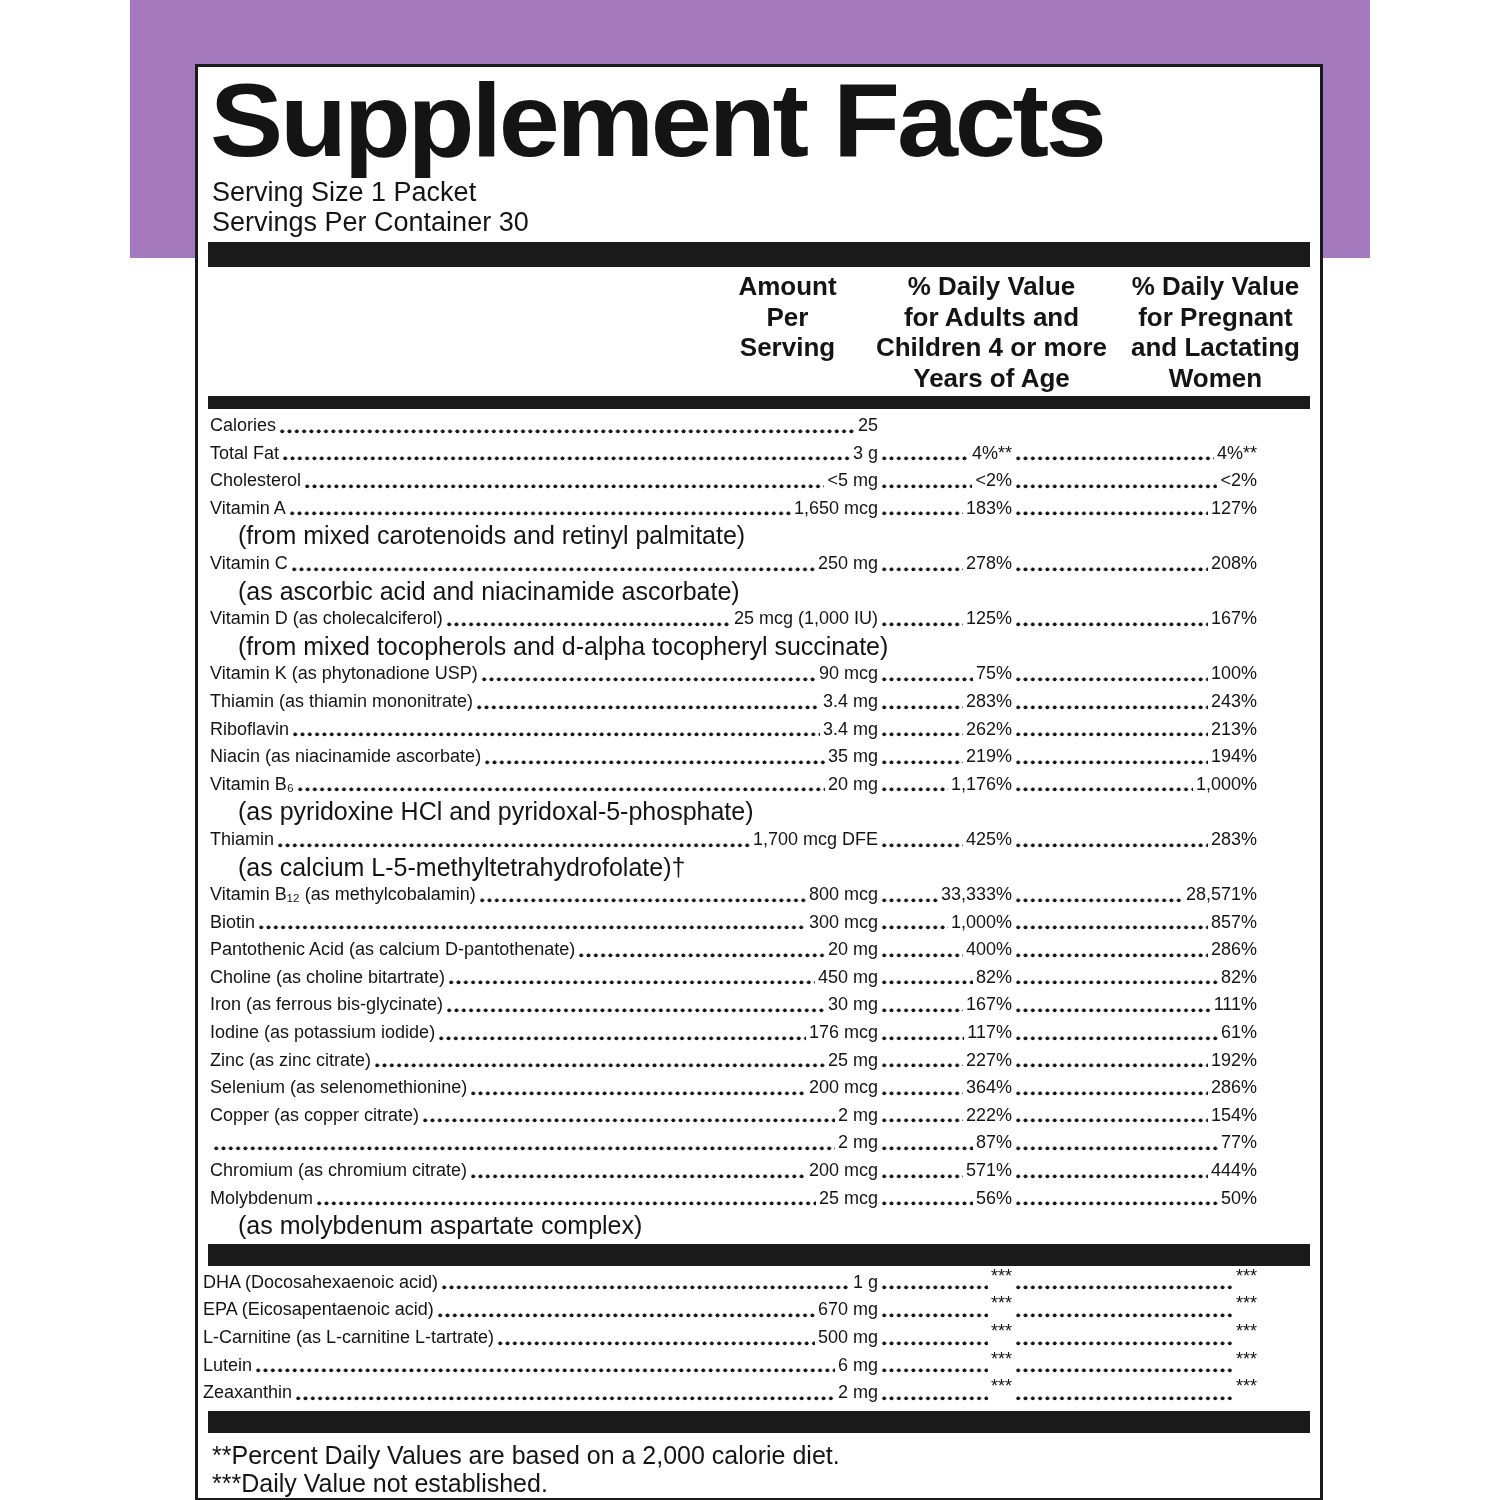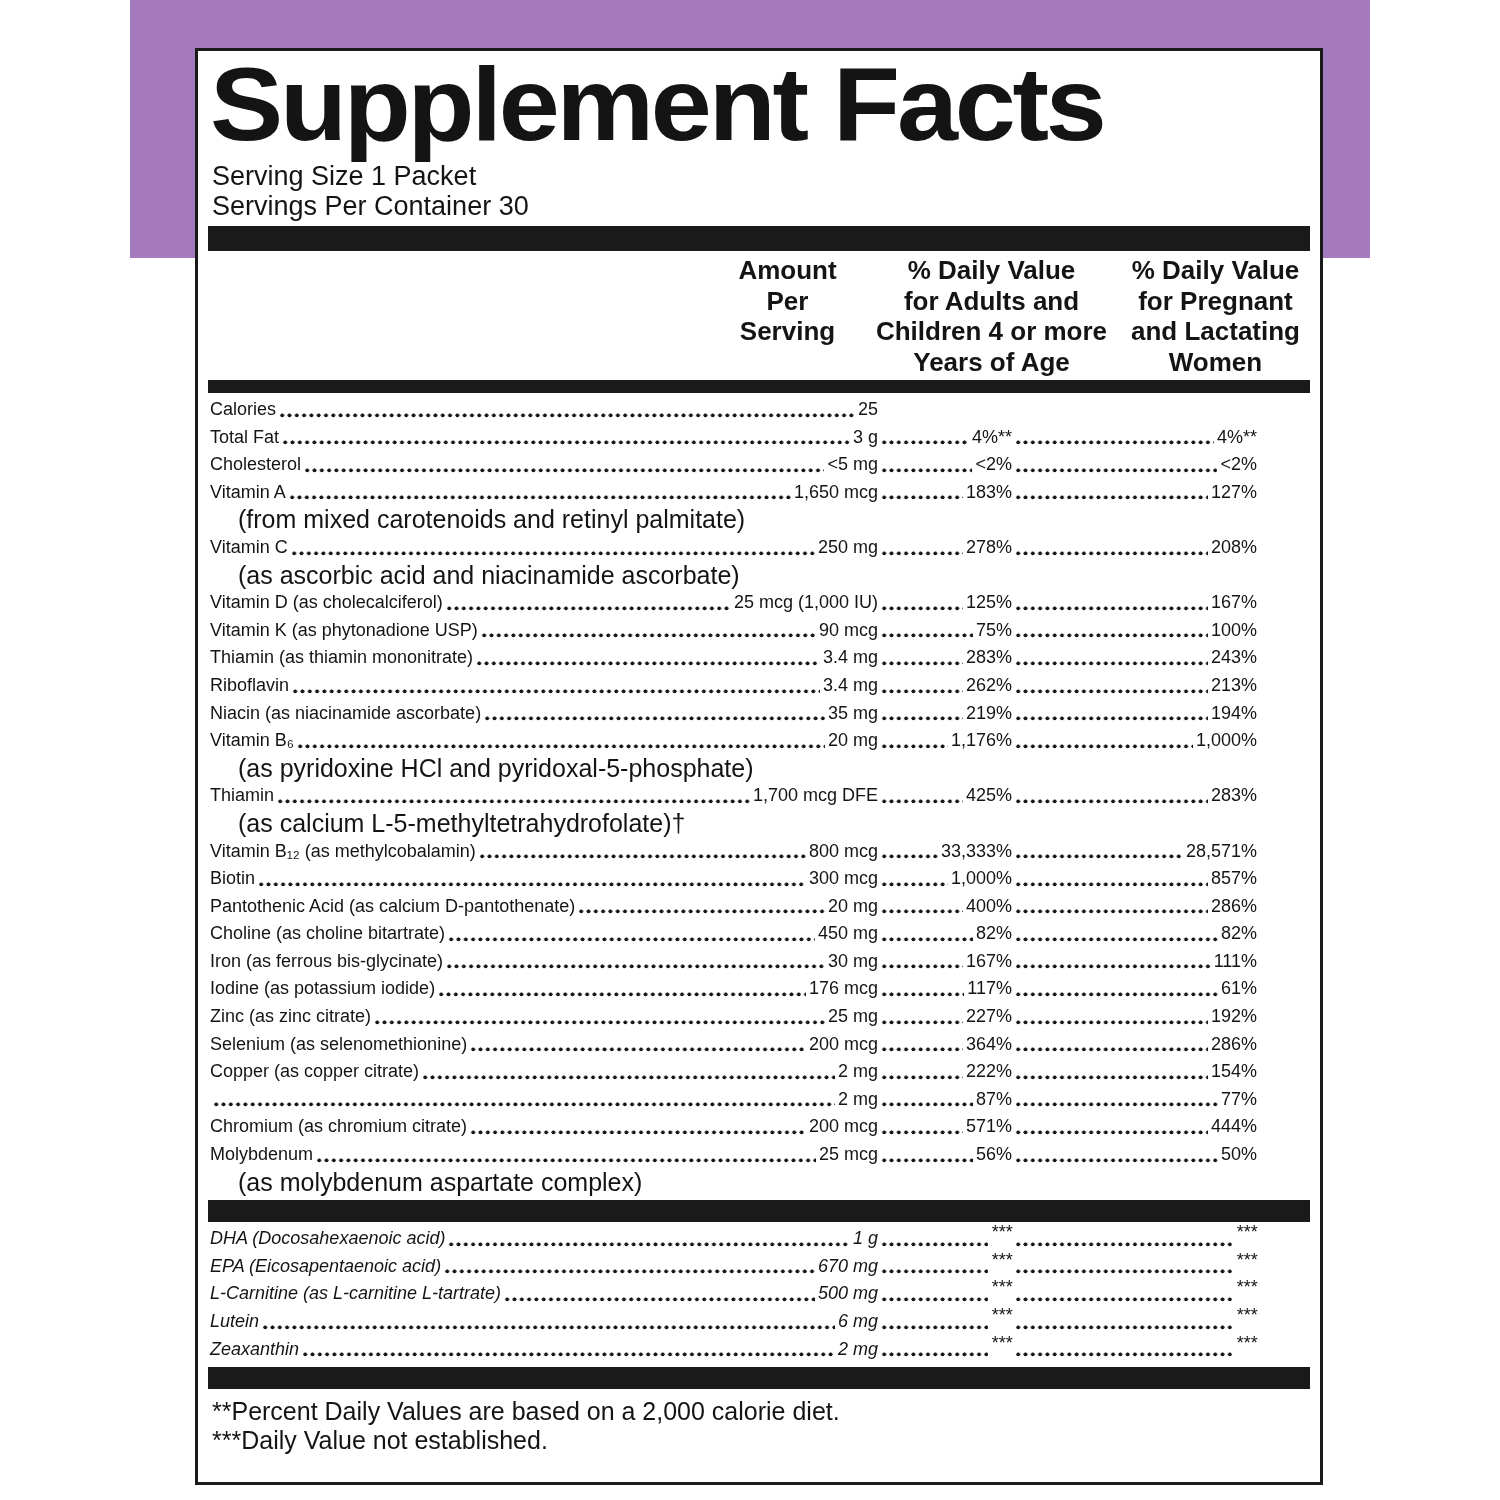--- a/index.html
+++ b/index.html
@@ -5,21 +5,21 @@
   html,body{margin:0;padding:0;}
   body{
     width:1500px;height:1500px;position:relative;background:#ffffff;
     font-family:"Liberation Sans","DejaVu Sans",sans-serif;color:#141414;
     overflow:hidden;
   }
   .purple-band{
     position:absolute;left:130px;top:0;width:1240px;height:258px;
   }
   .label-box{
-    position:absolute;left:195px;top:48px;width:1128px;height:1437px;
+    position:absolute;left:195px;top:64px;width:1128px;height:1437px;
     background:#ffffff;border:3px solid #1a1a1a;box-sizing:border-box;overflow:hidden;
   }
   .title{
     margin:6px 0 0 12px;font-size:103px;font-weight:bold;letter-spacing:-3px;
     line-height:96px;white-space:nowrap;transform:scaleX(1.065);transform-origin:left center;
   }
   .serving{margin-left:14px;font-size:27px;line-height:30px;white-space:nowrap;}
   .serving.first{margin-top:8px;}
   .bar{background:#1a1a1a;margin:0 10px;}
   .bar-thick{height:25px;margin-top:5px;}
@@ -28,21 +28,21 @@
   .heads{display:flex;padding:0 12px;margin-top:4px;}
   .heads .spacer{flex:1;}
   .head{
     font-weight:bold;font-size:26px;line-height:30.5px;text-align:center;
     white-space:pre-line;
   }
   .amount-head{width:145px;}
   .dv1-head{width:263px;}
   .dv2-head{width:185px;}
   .rows{padding:3px 63px 0 12px;}
-  .rows2{padding:3px 63px 0 12px;font-style:italic;}
+  .rows2{padding:3px 63px 0 5px;}
   .row{display:flex;height:27.6px;font-size:18px;line-height:27.6px;white-space:nowrap;}
   .rows2 .row{height:27.6px;}
   .nm,.amt,.val{flex:none;}
   .dots{
     flex:1;min-width:8px;margin:0 3px;
     background-image:radial-gradient(circle at 3.2px 3.4px,#161616 1.7px,rgba(0,0,0,0) 2.2px);
     background-size:7.3px 7px;background-repeat:repeat-x;
     background-position:left bottom 5px;
   }
   .col{display:flex;flex:none;}
@@ -150,20 +150,21 @@
         <span class="amt">25 mcg (1,000 IU)</span>
         <span class="col dv1">
           <span class="dots"></span>
           <span class="val">125%</span>
         </span>
         <span class="col dv2">
           <span class="dots"></span>
           <span class="val">167%</span>
         </span>
       </div>
+      <div class="note">(from mixed tocopherols and d-alpha tocopheryl succinate)</div>
       <div class="row">
         <span class="nm">Vitamin K (as phytonadione USP)</span>
         <span class="dots"></span>
         <span class="amt">90 mcg</span>
         <span class="col dv1">
           <span class="dots"></span>
           <span class="val">75%</span>
         </span>
         <span class="col dv2">
           <span class="dots"></span>

